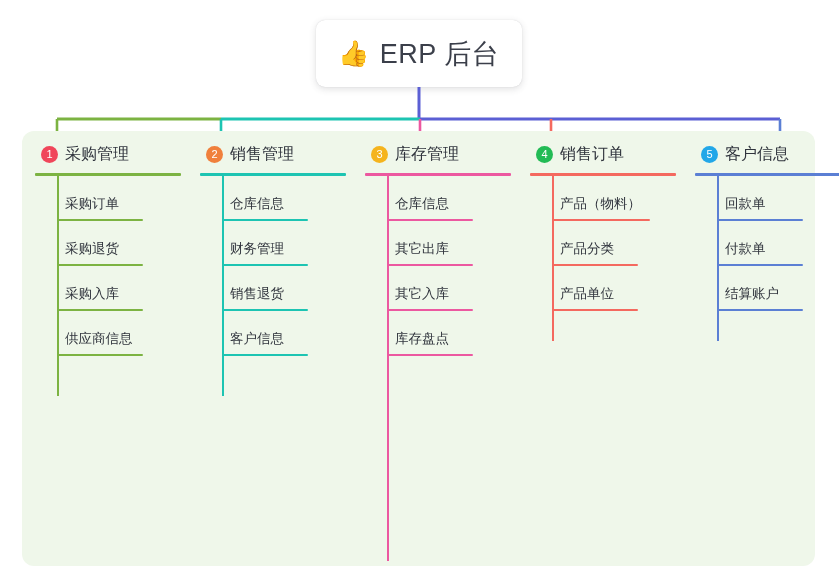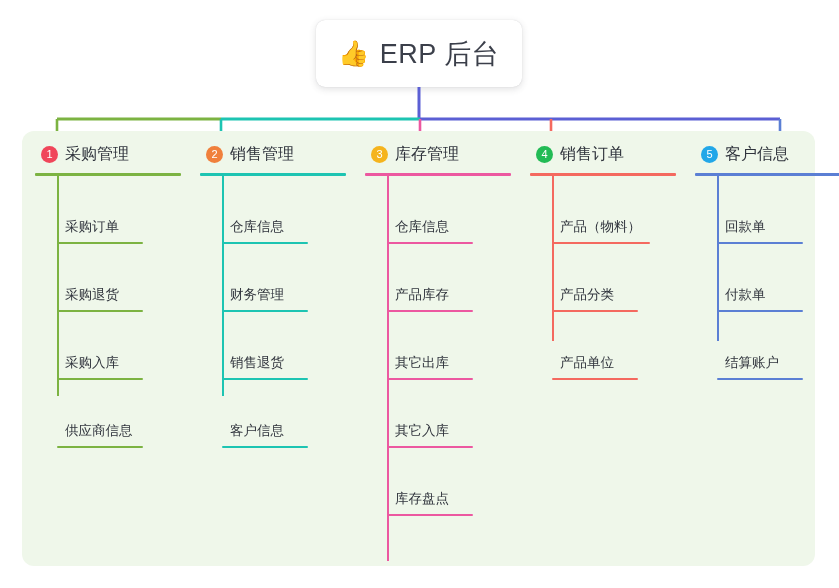--- a/index.html
+++ b/index.html
@@ -125,21 +125,21 @@
     padding-left: 0;
   }
   .spine {
     position: absolute;
     left: 22px;
     top: 0;
     width: 2px;
   }
   .leaf {
     position: relative;
-    height: 68px;
+    height: 45px;
     box-sizing: border-box;
   }
   .leaf-text {
     position: absolute;
     left: 30px;
     bottom: 8px;
     font-size: 13.5px;
     color: #30343d;
     white-space: nowrap;
   }
@@ -236,24 +236,20 @@
         <span class="col-title">库存管理</span>
       </div>
       <div class="head-rule" style="background: rgb(236, 88, 160);"></div>
       <div class="leaves">
         <div class="spine" style="background: rgb(236, 88, 160); height: 385px;"></div>
         <div class="leaf">
           <span class="leaf-text">仓库信息</span>
           <div class="leaf-rule" style="background: rgb(236, 88, 160); width: 86px;"></div>
         </div>
         <div class="leaf">
-          <span class="leaf-text">产品库存</span>
-          <div class="leaf-rule" style="background: rgb(236, 88, 160); width: 86px;"></div>
-        </div>
-        <div class="leaf">
           <span class="leaf-text">其它出库</span>
           <div class="leaf-rule" style="background: rgb(236, 88, 160); width: 86px;"></div>
         </div>
         <div class="leaf">
           <span class="leaf-text">其它入库</span>
           <div class="leaf-rule" style="background: rgb(236, 88, 160); width: 86px;"></div>
         </div>
         <div class="leaf">
           <span class="leaf-text">库存盘点</span>
           <div class="leaf-rule" style="background: rgb(236, 88, 160); width: 86px;"></div>

